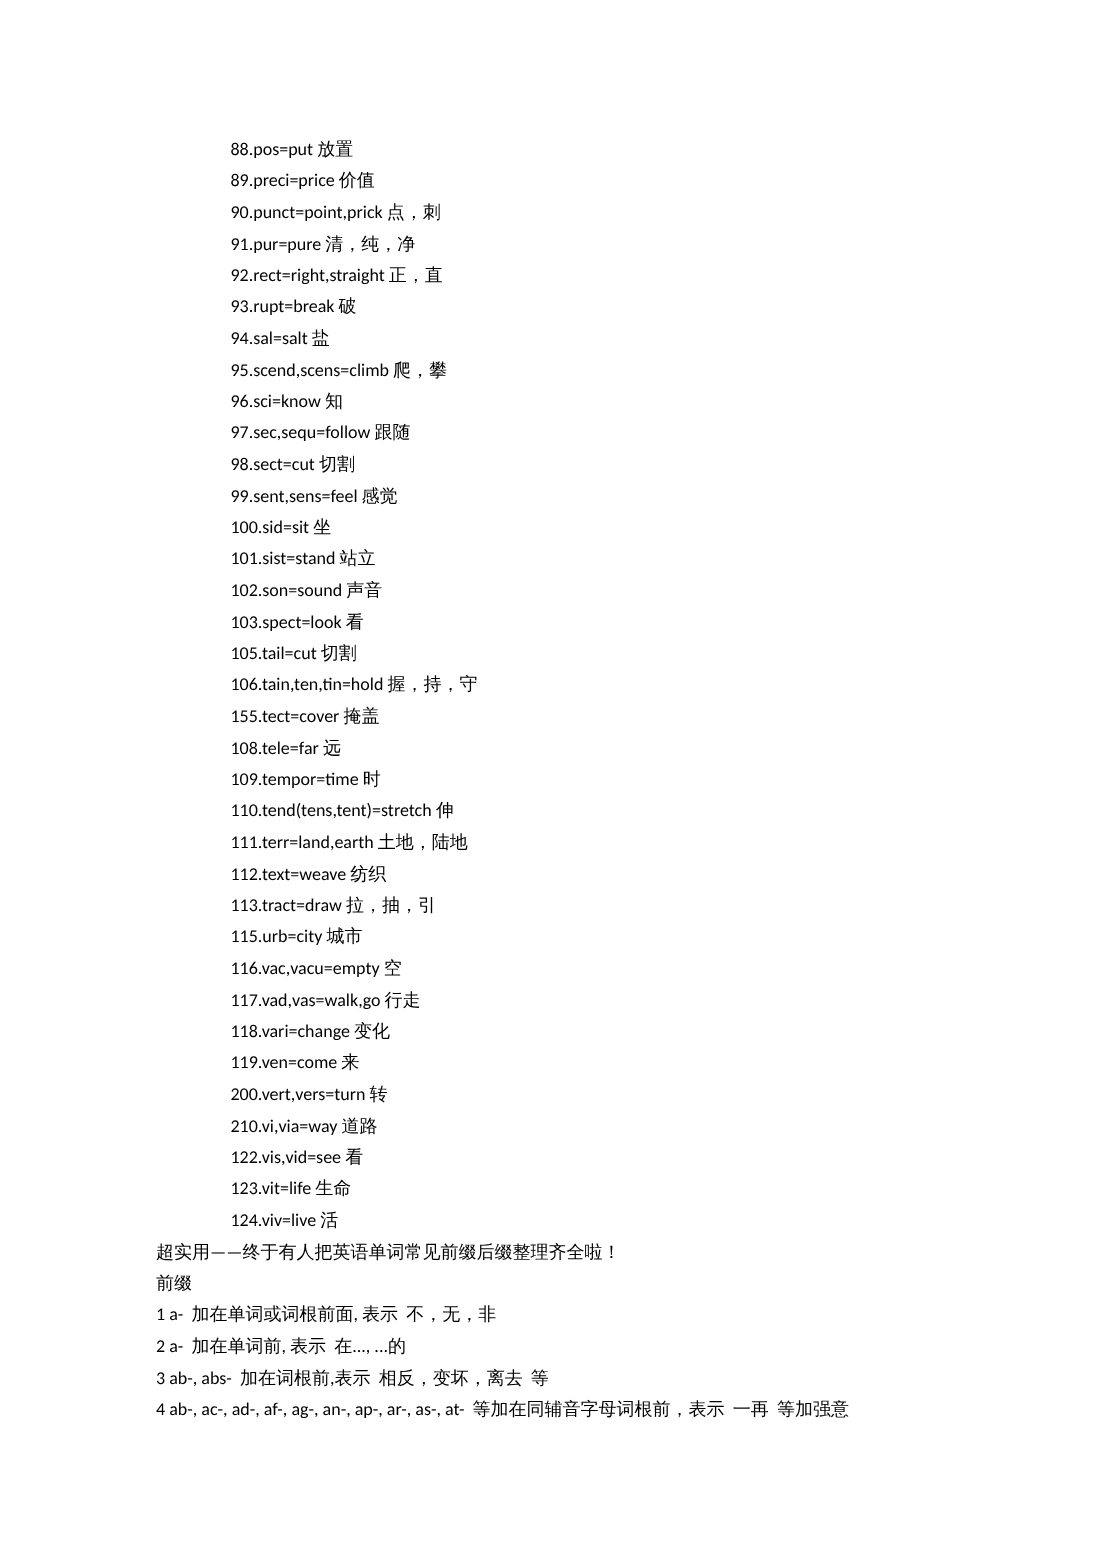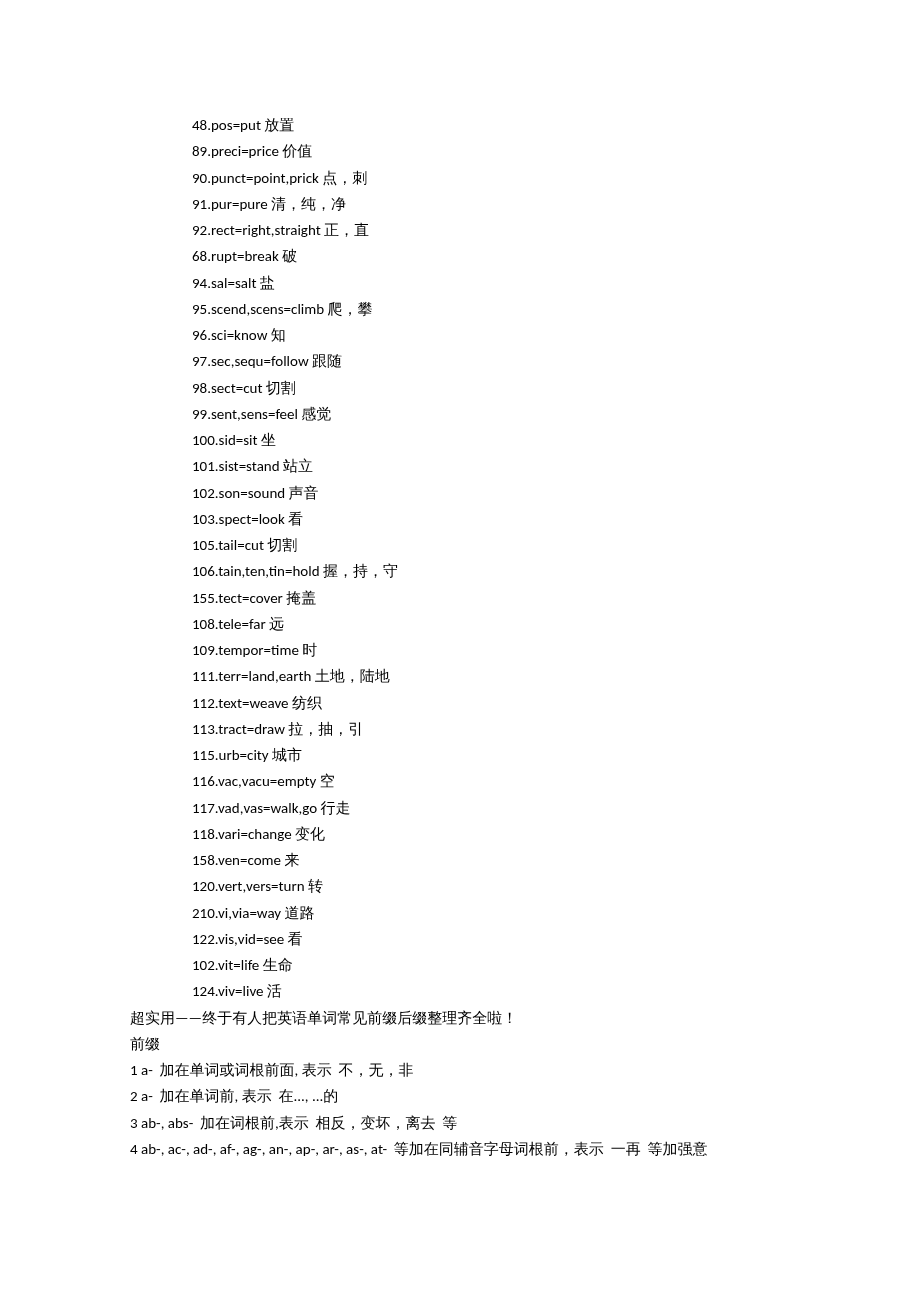--- a/index.html
+++ b/index.html
@@ -17,53 +17,54 @@
     padding-left: 62px;
   }
   .line {
     white-space: pre-wrap;
   }
 </style>
 </head>
 <body>
 
 <div class="indented">
-  <div class="line">48.pos=put 放置</div>
+  <div class="line">88.pos=put 放置</div>
   <div class="line">89.preci=price 价值</div>
   <div class="line">90.punct=point,prick 点，刺</div>
   <div class="line">91.pur=pure 清，纯，净</div>
   <div class="line">92.rect=right,straight 正，直</div>
-  <div class="line">68.rupt=break 破</div>
+  <div class="line">93.rupt=break 破</div>
   <div class="line">94.sal=salt 盐</div>
   <div class="line">95.scend,scens=climb 爬，攀</div>
   <div class="line">96.sci=know 知</div>
   <div class="line">97.sec,sequ=follow 跟随</div>
   <div class="line">98.sect=cut 切割</div>
   <div class="line">99.sent,sens=feel 感觉</div>
   <div class="line">100.sid=sit 坐</div>
   <div class="line">101.sist=stand 站立</div>
   <div class="line">102.son=sound 声音</div>
   <div class="line">103.spect=look 看</div>
   <div class="line">105.tail=cut 切割</div>
   <div class="line">106.tain,ten,tin=hold 握，持，守</div>
   <div class="line">155.tect=cover 掩盖</div>
   <div class="line">108.tele=far 远</div>
   <div class="line">109.tempor=time 时</div>
+  <div class="line">110.tend(tens,tent)=stretch 伸</div>
   <div class="line">111.terr=land,earth 土地，陆地</div>
   <div class="line">112.text=weave 纺织</div>
   <div class="line">113.tract=draw 拉，抽，引</div>
   <div class="line">115.urb=city 城市</div>
   <div class="line">116.vac,vacu=empty 空</div>
   <div class="line">117.vad,vas=walk,go 行走</div>
   <div class="line">118.vari=change 变化</div>
-  <div class="line">158.ven=come 来</div>
-  <div class="line">120.vert,vers=turn 转</div>
+  <div class="line">119.ven=come 来</div>
+  <div class="line">200.vert,vers=turn 转</div>
   <div class="line">210.vi,via=way 道路</div>
   <div class="line">122.vis,vid=see 看</div>
-  <div class="line">102.vit=life 生命</div>
+  <div class="line">123.vit=life 生命</div>
   <div class="line">124.viv=live 活</div>
 </div>
 
 <div class="line">超实用——终于有人把英语单词常见前缀后缀整理齐全啦！</div>
 <div class="line">前缀</div>
 
 <div>
   <div class="line">1 a-  加在单词或词根前面, 表示  不，无，非</div>
   <div class="line">2 a-  加在单词前, 表示  在..., ...的</div>
   <div class="line">3 ab-, abs-  加在词根前,表示  相反，变坏，离去  等</div>

